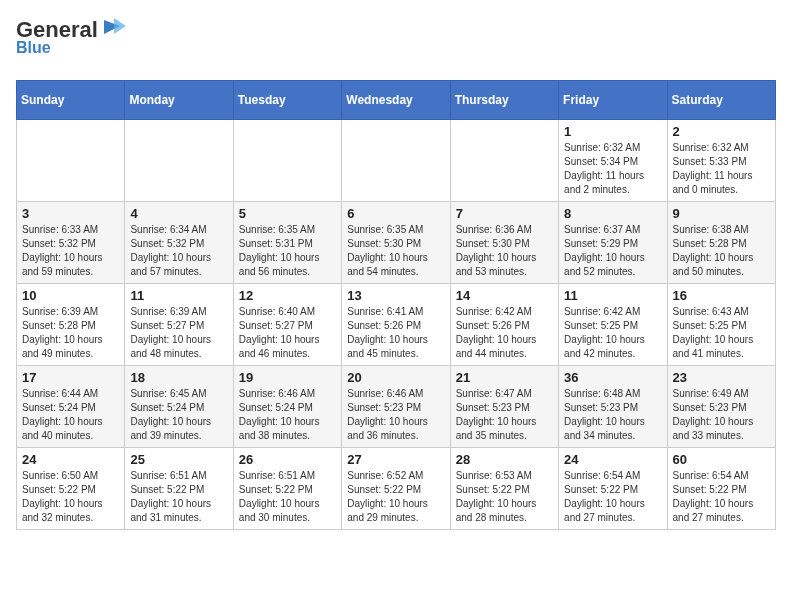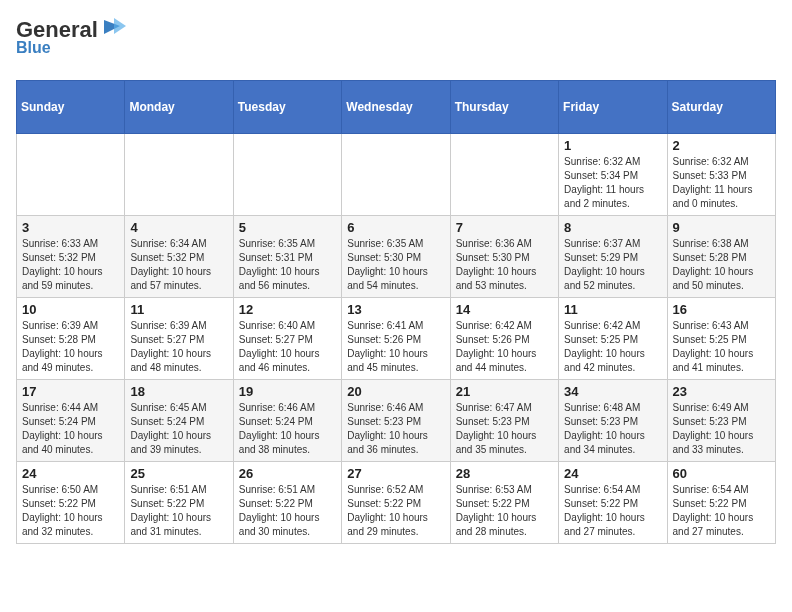--- a/index.html
+++ b/index.html
@@ -34,21 +34,21 @@
       color: #555;
     }
     .calendar {
       width: 100%;
       border-collapse: collapse;
       font-size: 11px;
     }
     .calendar thead th {
       background: #4472c4;
       color: #fff;
-      padding: 19px 4px;
+      padding: 12px 4px;
       text-align: left;
       font-size: 12px;
       font-weight: bold;
       border: 1px solid #3561b0;
     }
     .calendar tbody td {
       vertical-align: top;
       padding: 4px 5px;
       border: 1px solid #ccc;
       width: calc(100% / 7);
@@ -202,21 +202,21 @@
         </td>
         <td>
           <span class="day-num">20</span>
           <div class="day-info">Sunrise: 6:46 AM<br>Sunset: 5:23 PM<br>Daylight: 10 hours and 36 minutes.</div>
         </td>
         <td>
           <span class="day-num">21</span>
           <div class="day-info">Sunrise: 6:47 AM<br>Sunset: 5:23 PM<br>Daylight: 10 hours and 35 minutes.</div>
         </td>
         <td>
-          <span class="day-num">34</span>
+          <span class="day-num">36</span>
           <div class="day-info">Sunrise: 6:48 AM<br>Sunset: 5:23 PM<br>Daylight: 10 hours and 34 minutes.</div>
         </td>
         <td>
           <span class="day-num">23</span>
           <div class="day-info">Sunrise: 6:49 AM<br>Sunset: 5:23 PM<br>Daylight: 10 hours and 33 minutes.</div>
         </td>
       </tr>
       <tr>
         <td>
           <span class="day-num">24</span>

